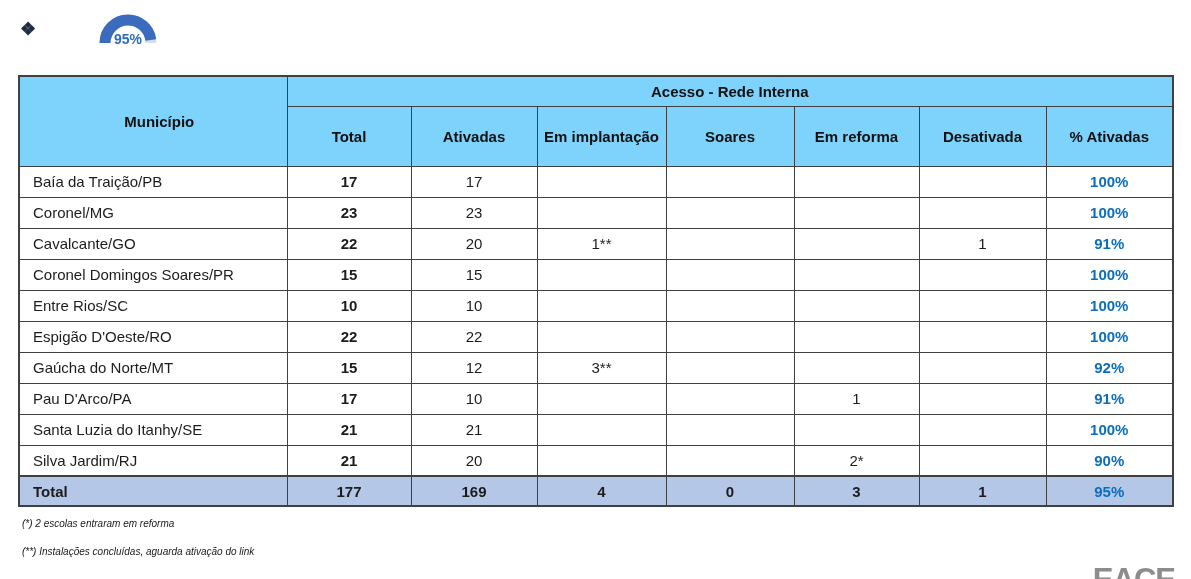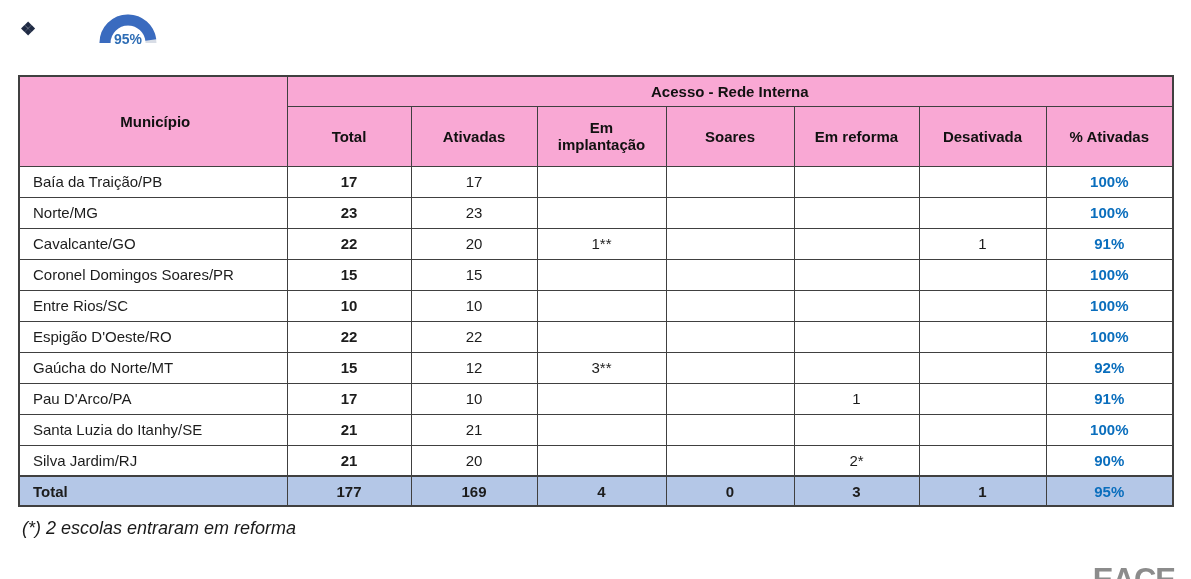--- a/index.html
+++ b/index.html
@@ -18,22 +18,22 @@
 
   
   table.report {
     position:absolute; left:18px; top:75px; width:1154px;
     border-collapse:collapse; table-layout:fixed;
     font-size:15px; color:#1c1c1c;
   }
   table.report, table.report th, table.report td { border:1.5px solid #404040; }
   table.report { border-width:2px; }
   thead th {
-    background:#f9a8d4; font-weight:bold; color:#111; text-align:center;
-    vertical-align:middle; padding:2px 9px;
+    background:#7dd3fc; font-weight:bold; color:#111; text-align:center;
+    vertical-align:middle; padding:2px 1px;
   }
   th.mun-head { text-align:center; padding-left:13px; vertical-align:middle; }
   tr.group-row { height:30px; }
   tr.cols-row { height:60px; }
   tbody tr { height:31px;padding-left:8px; }
   tbody td {
     text-align:center; vertical-align:middle; background:#ffffff;
     border-top:1px dotted #8f8f8f; border-bottom:1px dotted #8f8f8f;
     border-left:1.5px solid #404040; border-right:1.5px solid #404040;
     padding:2px 4px;
@@ -41,21 +41,21 @@
   td.mun { text-align:left; padding-left:13px; }
   .b { font-weight:bold; }
   .pct { color:#0a6ebd; font-weight:bold; }
   tr.total-row { height:30px; }
   tr.total-row td {
     background:#b4c7e7; font-weight:bold; border-top:2px solid #404040;
     border-bottom:2px solid #404040;
   }
   
   .footnote {
-    position:absolute; left:22px; font-style:italic; font-size:18px; color:#1a1a1a;
+    position:absolute; left:22px; font-style:italic; font-size:10px; color:#1a1a1a;
   }
   .fn1 { top:518px; }
   .fn2 { top:546px; }
   
   .logo {
     position:absolute; right:16px; top:530px; color:#8c8c8c;
     font-size:31px; font-weight:bold; letter-spacing:-1px;
     font-family:"Liberation Sans", sans-serif;
     margin-top:32px;
   }
@@ -105,21 +105,21 @@
         <td class="mun">Baía da Traição/PB</td>
         <td class="b">17</td>
         <td>17</td>
         <td></td>
         <td></td>
         <td></td>
         <td></td>
         <td class="pct">100%</td>
       </tr>
       <tr>
-        <td class="mun">Norte/MG</td>
+        <td class="mun">Coronel/MG</td>
         <td class="b">23</td>
         <td>23</td>
         <td></td>
         <td></td>
         <td></td>
         <td></td>
         <td class="pct">100%</td>
       </tr>
       <tr>
         <td class="mun">Cavalcante/GO</td>
@@ -208,16 +208,17 @@
         <td>4</td>
         <td>0</td>
         <td>3</td>
         <td>1</td>
         <td class="pct">95%</td>
       </tr>
     </tbody>
   </table>
 
   <div class="footnote fn1">(*) 2 escolas entraram em reforma</div>
+  <div class="footnote fn2">(**) Instalações concluídas, aguarda ativação do link</div>
 
   <div class="logo">EACE</div>
 
 </div>
 
 </body></html>

